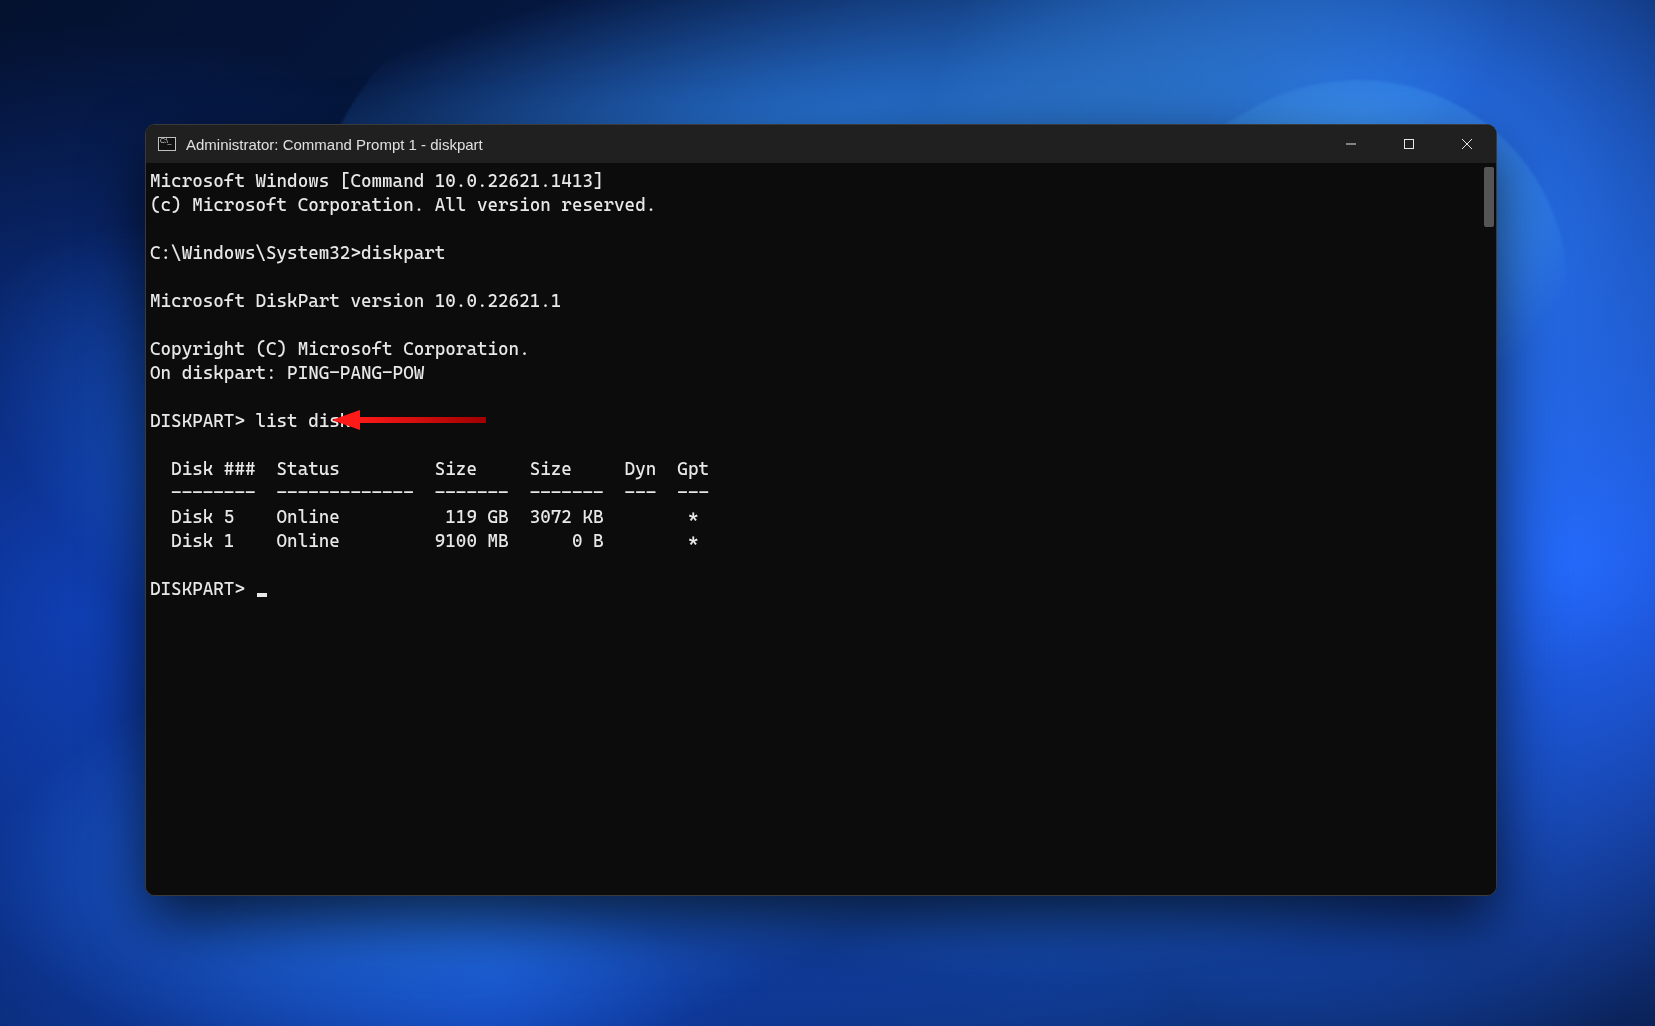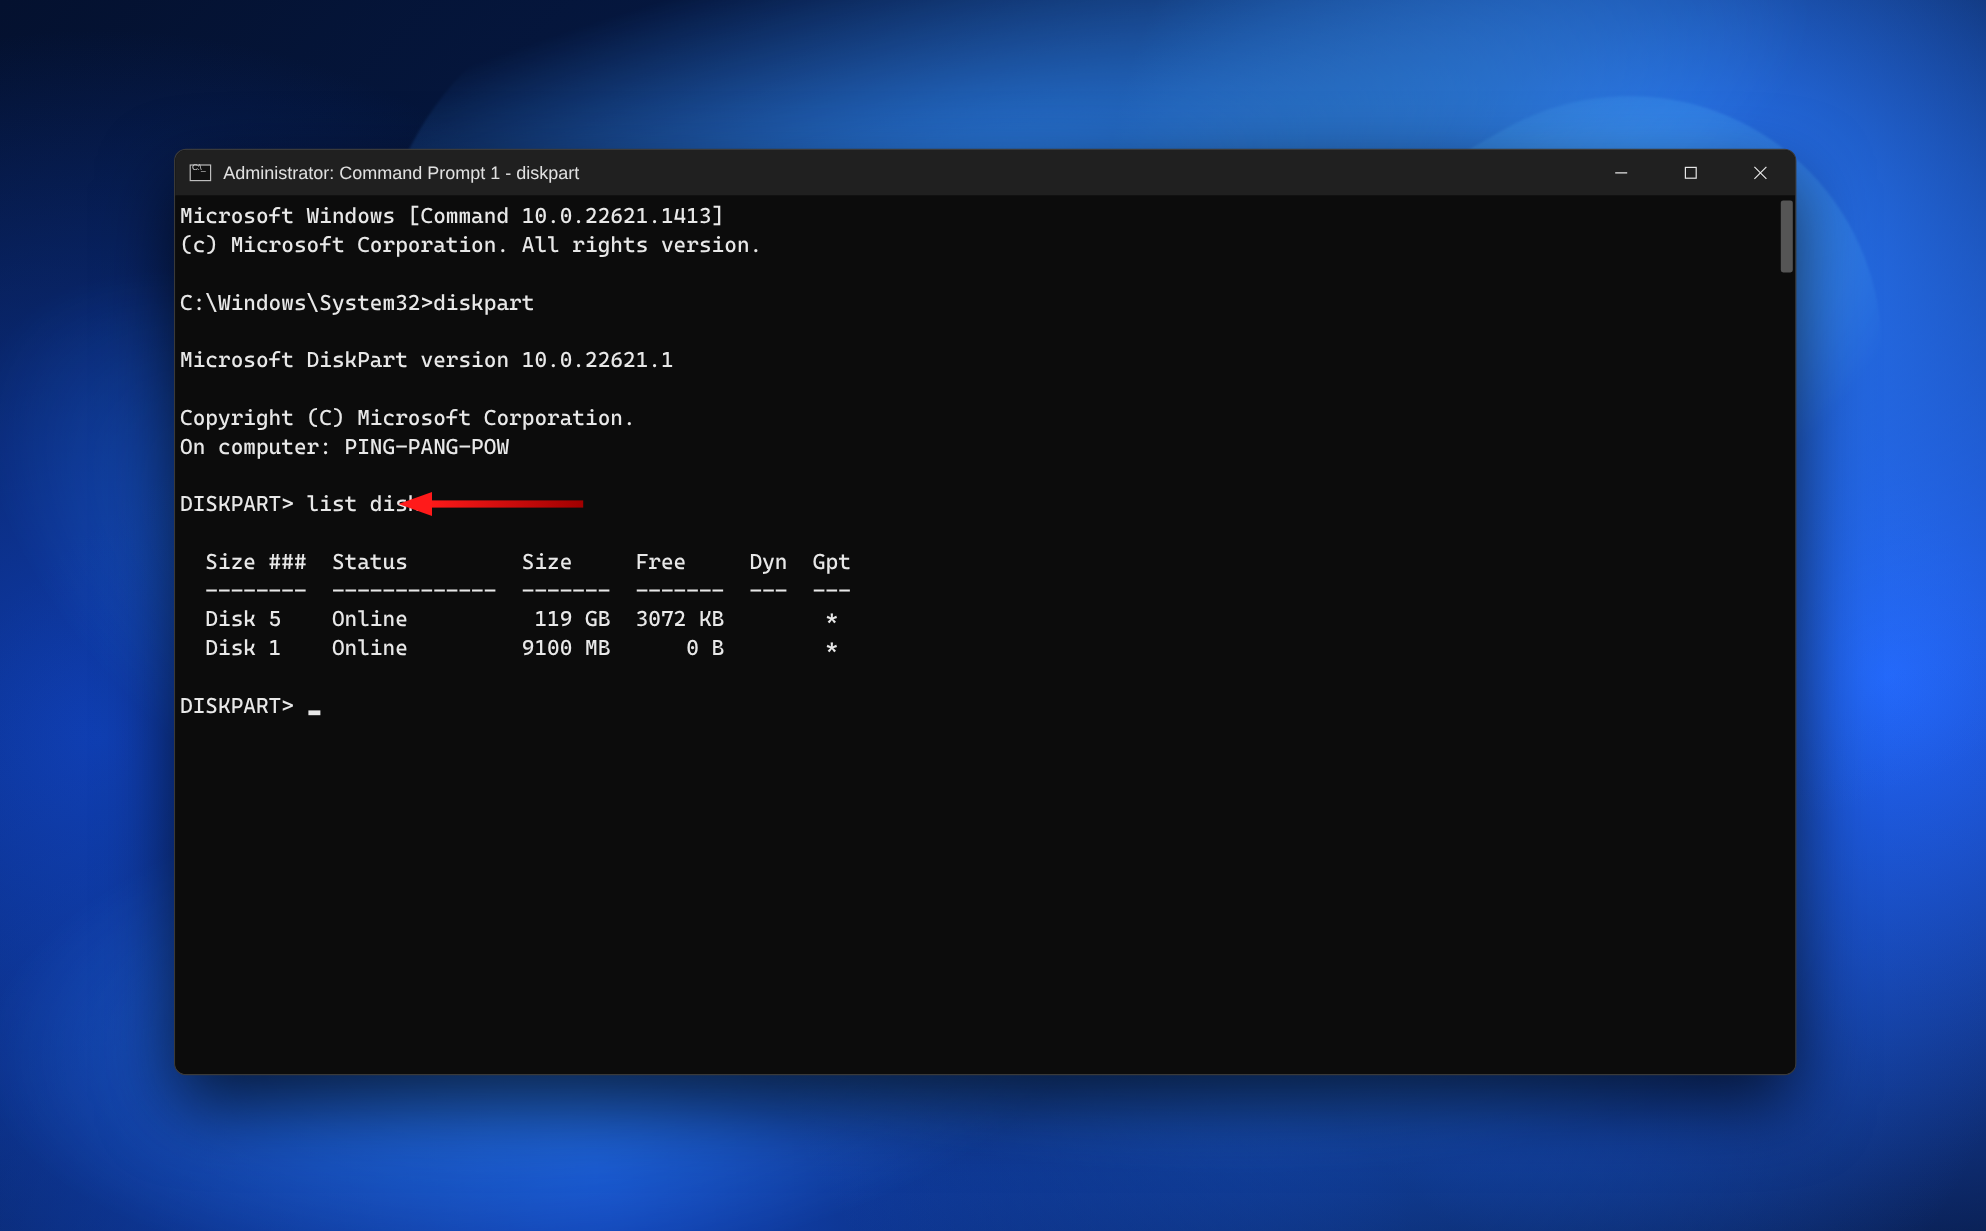--- a/index.html
+++ b/index.html
@@ -168,32 +168,32 @@
       </div>
       <div class="winbtn close">
         <svg viewBox="0 0 12 12">
             <path d="M1 1 L11 11 M11 1 L1 11"></path>
           </svg>
       </div>
     </div>
   </div>
 
   <div class="client"><span>Microsoft Windows [Command 10.0.22621.1413]</span>
-<span>(c) Microsoft Corporation. All rights version.</span>
+<span>(c) Microsoft Corporation. All version reserved.</span>
 
 <span>C:\Windows\System32&gt;diskpart</span>
 
 <span>Microsoft DiskPart version 10.0.22621.1</span>
 
 <span>Copyright (C) Microsoft Corporation.</span>
-<span>On computer: PING-PANG-POW</span>
+<span>On diskpart: PING-PANG-POW</span>
 
 <span>DISKPART&gt; list disk</span>
 
-<span>  Size ###  Status         Size     Free     Dyn  Gpt</span>
+<span>  Disk ###  Status         Size     Size     Dyn  Gpt</span>
 <span>  --------  -------------  -------  -------  ---  ---</span>
 <span>  Disk 5    Online          119 GB  3072 KB        *</span>
 <span>  Disk 1    Online         9100 MB      0 B        *</span>
 
 <span>DISKPART&gt; </span><span class="cursor"></span>
     <div class="scrollbar"></div>
 
     
     <svg class="arrow" style="left:186px; top:244px;" width="160" height="26" viewBox="0 0 160 26">
       <defs>

